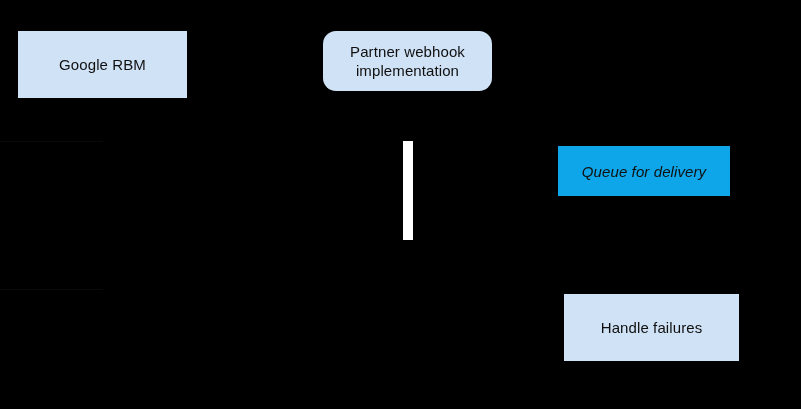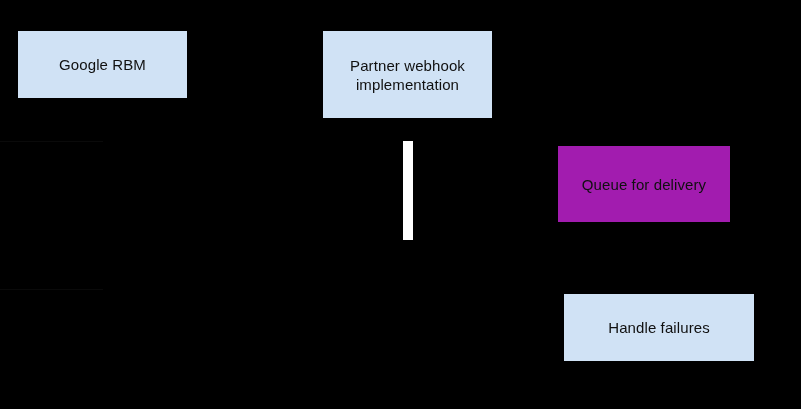--- a/index.html
+++ b/index.html
@@ -49,30 +49,30 @@
 </style>
 </head>
 <body style="background: rgb(0, 0, 0);">
 
 <div id="canvas" style="width: 801px; height: 409px; background: rgb(0, 0, 0); padding-left: 28px;">
 
   <div class="node" style="left: 18px; top: 31px; width: 169px; height: 67px; background: rgb(208, 226, 245); color: rgb(16, 16, 16);">
     <span class="node-label">Google RBM</span>
   </div>
 
-  <div class="node" style="left: 323px; top: 31px; width: 169px; height: 87px; background: rgb(208, 226, 245); color: rgb(16, 16, 16);">
+  <div class="node" style="left: 323px; top: 31px; width: 169px; height: 60px; background: rgb(208, 226, 245); color: rgb(16, 16, 16); border-radius: 13px;">
     <span class="node-label">Partner webhook
 implementation</span>
   </div>
 
-  <div class="node" style="left: 558px; top: 146px; width: 172px; height: 76px; background: #a21caf; color: rgb(16, 16, 16);">
+  <div class="node" style="left: 558px; top: 146px; width: 172px; height: 50px; background: #0ea5e9; color: rgb(16, 16, 16); font-style: italic;">
     <span class="node-label">Queue for delivery</span>
   </div>
 
-  <div class="node" style="left: 564px; top: 294px; width: 190px; height: 67px; background: rgb(208, 226, 245); color: rgb(16, 16, 16);">
+  <div class="node" style="left: 564px; top: 294px; width: 175px; height: 67px; background: rgb(208, 226, 245); color: rgb(16, 16, 16);">
     <span class="node-label">Handle failures</span>
   </div>
 
   <div class="connector-vert" style="left: 403px; top: 141px; width: 10px; height: 99px; background: rgb(255, 255, 255);"></div>
 
   <div class="connector-faint" style="left: 0px; top: 141px; width: 103px; height: 1px; background: rgb(10, 10, 10);"></div>
 
   <div class="connector-faint" style="left: 0px; top: 289px; width: 103px; height: 1px; background: rgb(10, 10, 10);"></div>
 
 </div>

